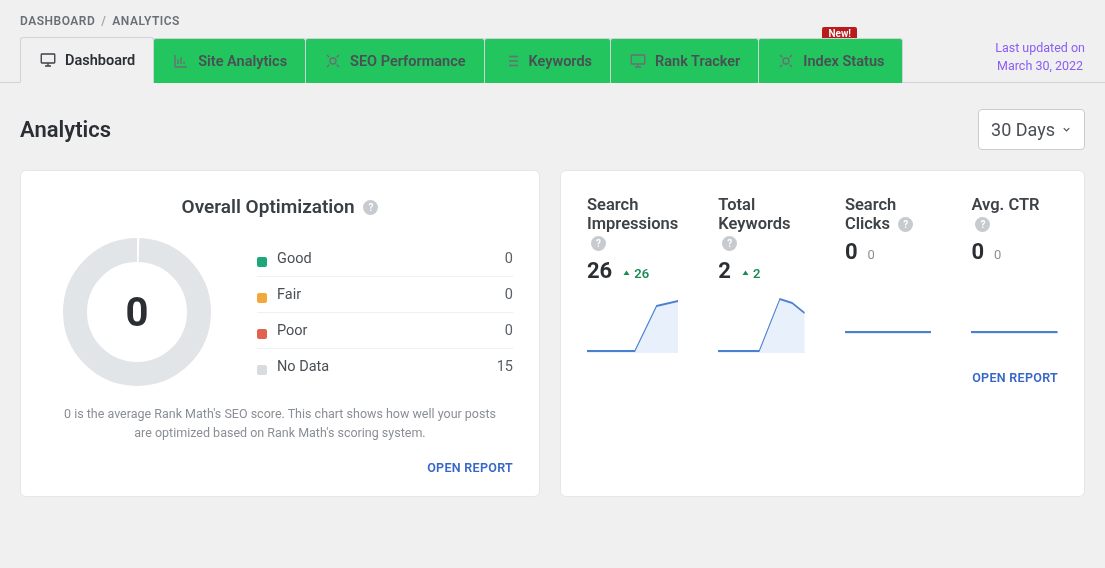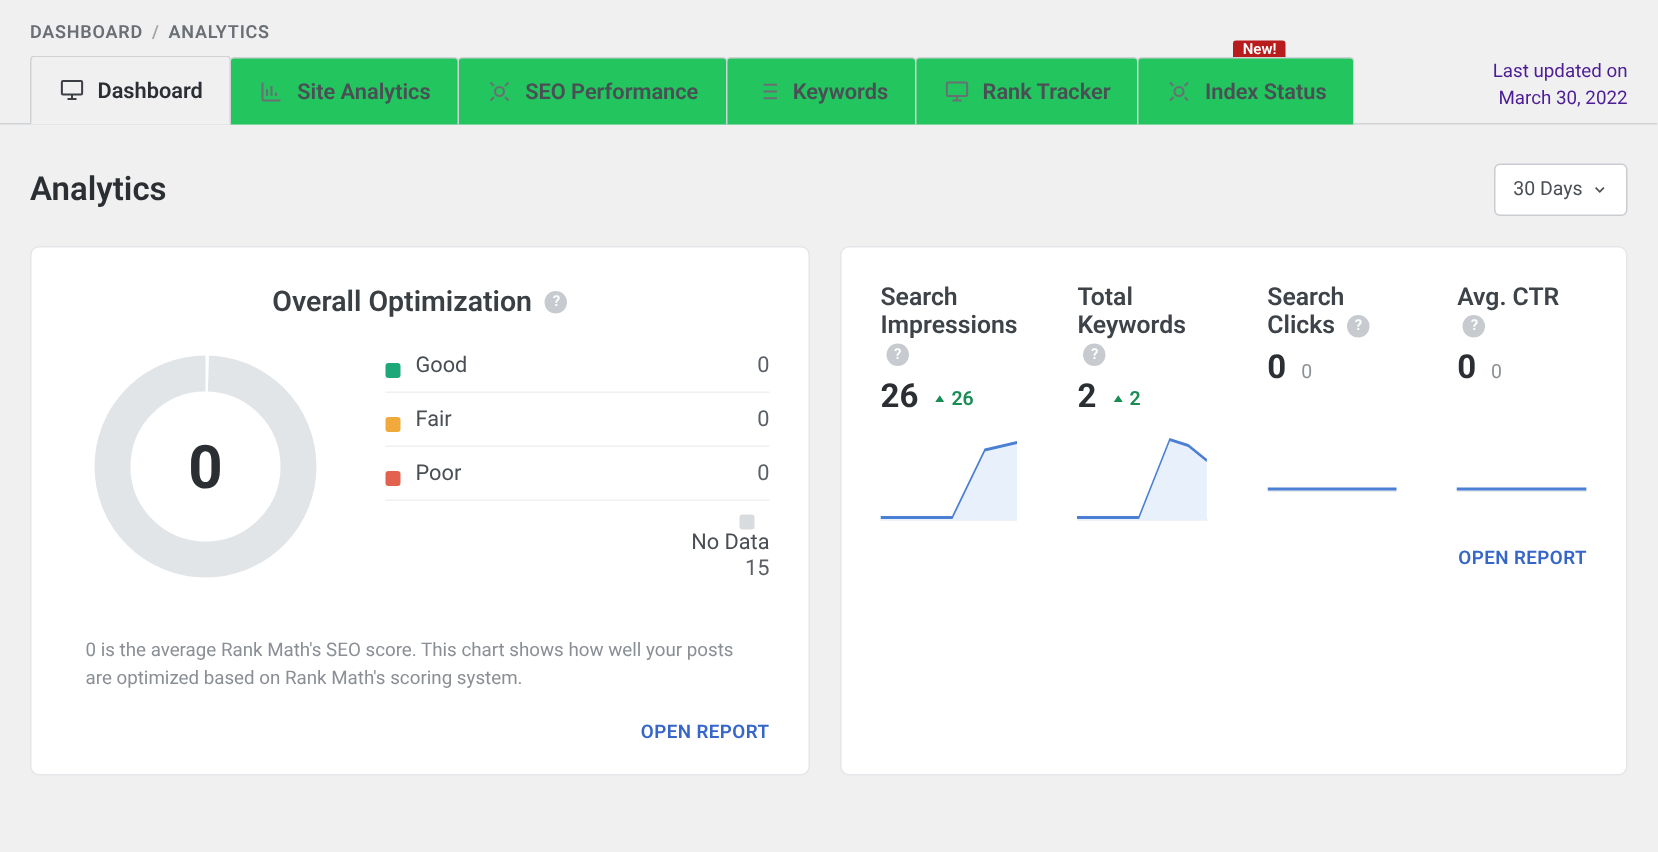--- a/index.html
+++ b/index.html
@@ -60,43 +60,43 @@
   }
   .tab.active {
     background: #f0f0f1;
     border-bottom: 1px solid #f0f0f1;
     color: #2b2f33;
   }
   .tab svg { width: 18px; height: 18px; stroke: #6a6f74; }
   .tab.active svg { stroke: #3b3f44; }
   .tab-right-meta {
     margin-left: auto;
-    text-align: right;
+    text-align: center;
     padding-bottom: 8px;
     font-size: 12.5px;
-    color: #4c1d95;
+    color: #8b5cf6;
     line-height: 1.4;
   }
   .page-title-row {
     display: flex;
     align-items: center;
     justify-content: space-between;
     padding: 26px 20px 10px 20px;
   }
   .page-title {
     font-size: 22px;
     font-weight: 600;
     color: #2b2f33;
   }
   .range-select {
     border: 1px solid #c9ccd0;
     border-radius: 4px;
     background: #fff;
     padding: 9px 12px;
-    font-size: 13px;
+    font-size: 18px;
     color: #4a4f55;
     display: flex;
     align-items: center;
     gap: 6px;
     cursor: pointer;
   }
   .cards-row {
     display: flex;
     gap: 20px;
     padding: 10px 20px 20px 20px;
@@ -154,33 +154,34 @@
   }
   .legend { flex: 1; }
   .legend-row {
     display: flex;
     align-items: flex-end;
     padding: 9px 0;
     border-bottom: 1px solid #eef0f2;
     font-size: 14.5px;
     color: #4a4f55;
   }
-  .legend-row:last-child { border-bottom: none; flex-direction: column; }
+  .legend-row:last-child { border-bottom: none; }
   .legend-dot {
     width: 10px; height: 10px;
     border-radius: 2px;
     margin-right: 10px;
   }
   .legend-label { flex: 1; }
   .legend-val { color: #5b6066; }
   .opt-desc {
+    text-align: center;
     font-size: 12.5px;
     color: #8a8f95;
     line-height: 1.55;
-    margin-top: 28px;
+    margin-top: 12px;
     padding: 0 10px;
   }
   .open-report {
     text-align: right;
     margin-top: 14px;
   }
   .open-report a {
     color: #3566c8;
     font-size: 12.5px;
     font-weight: 600;

